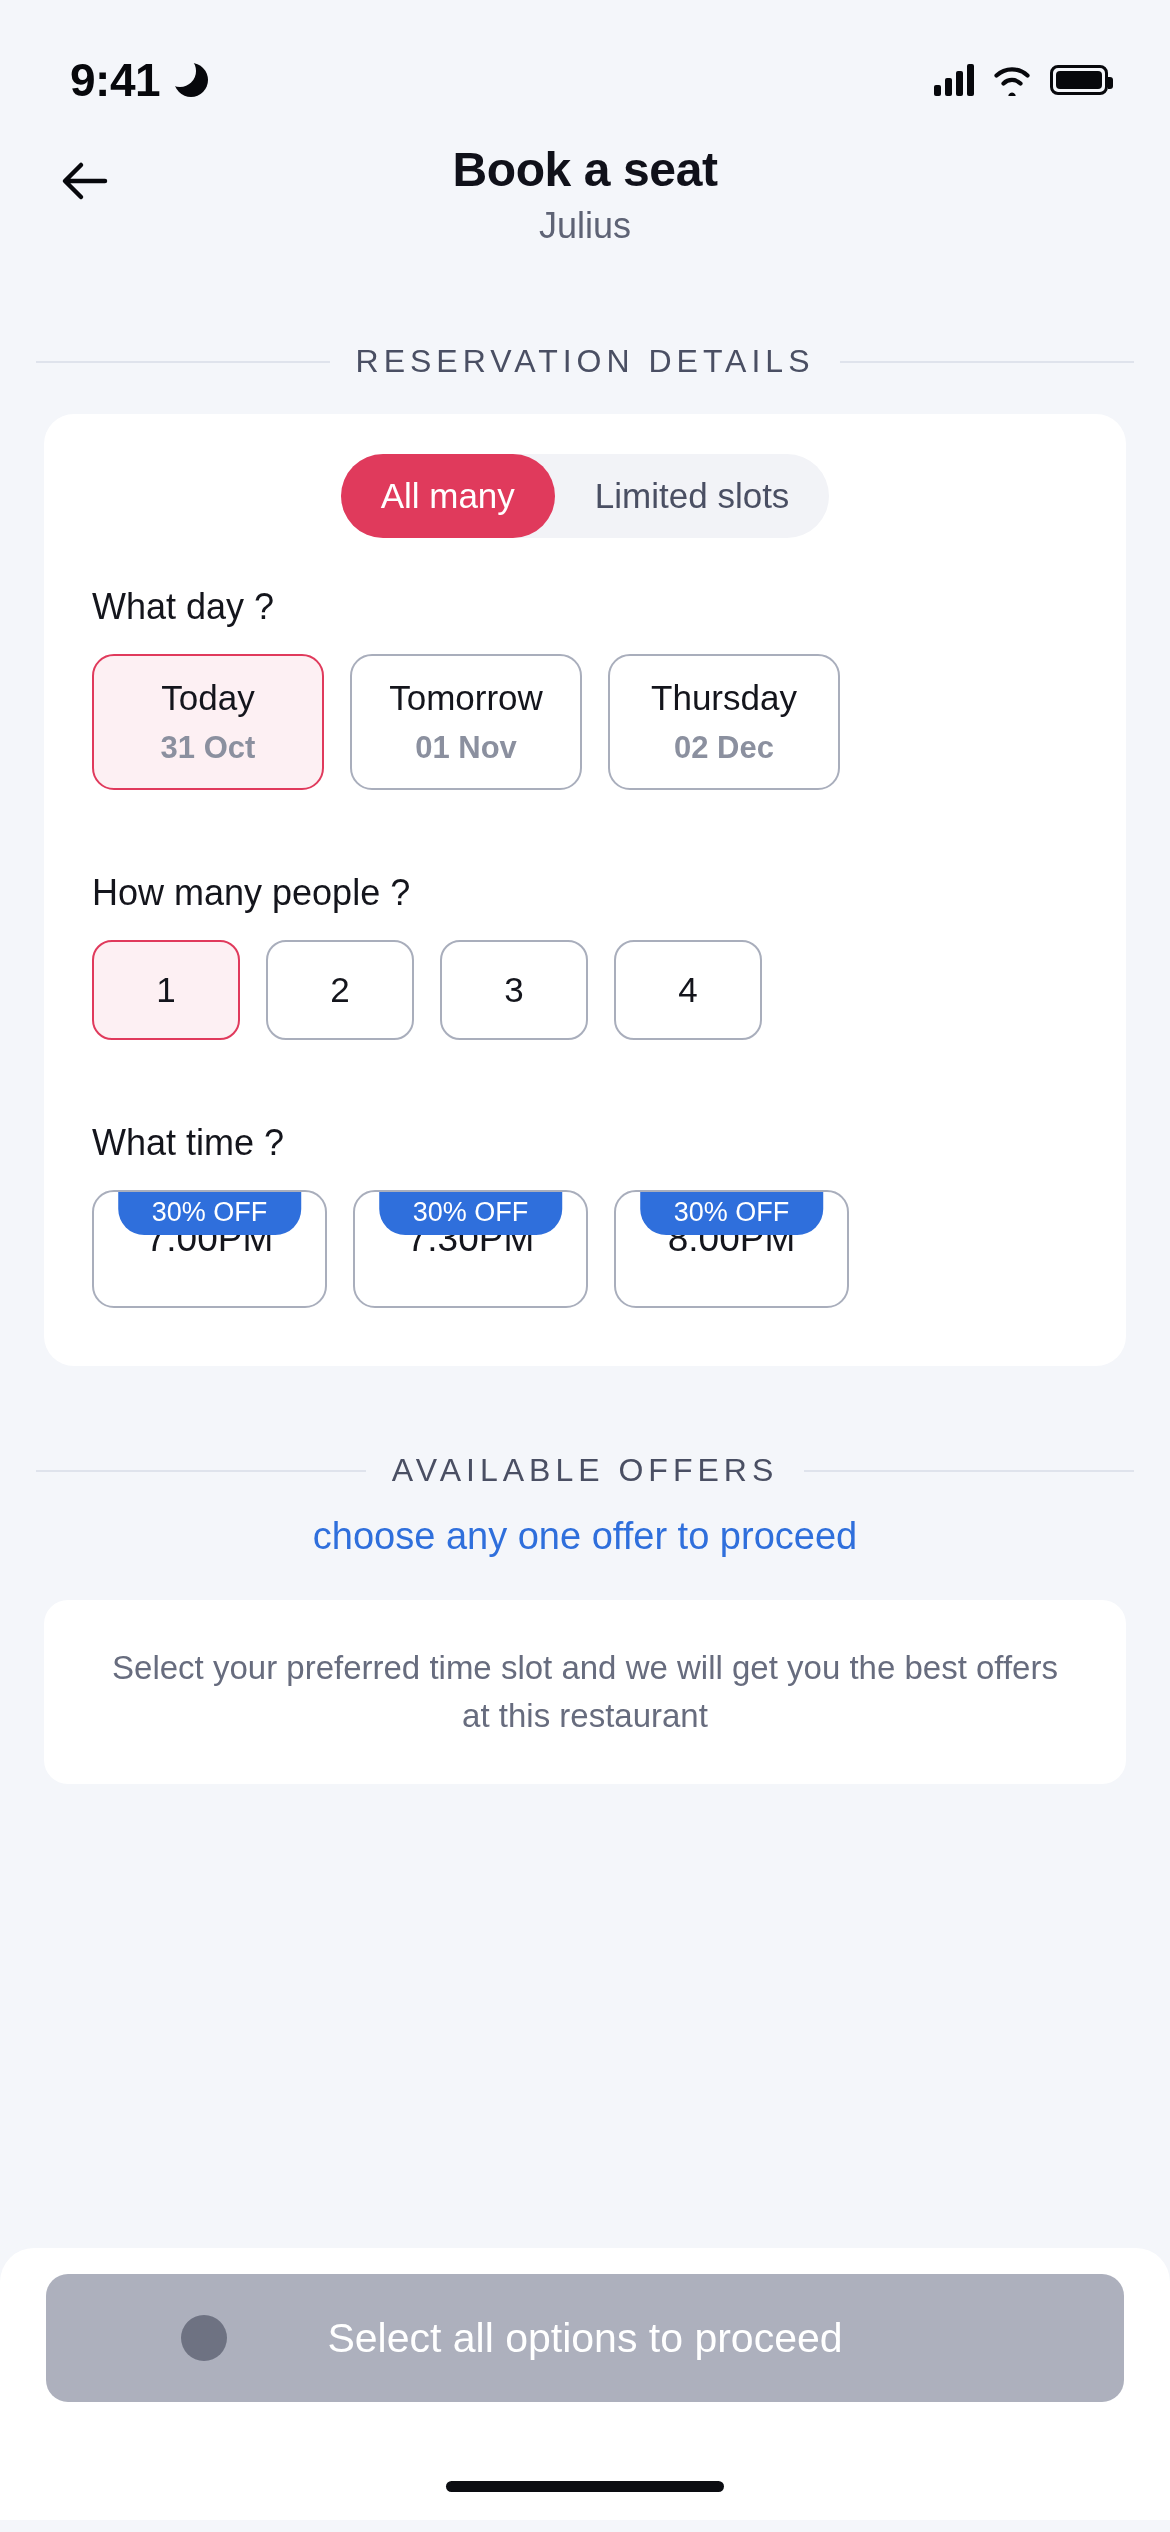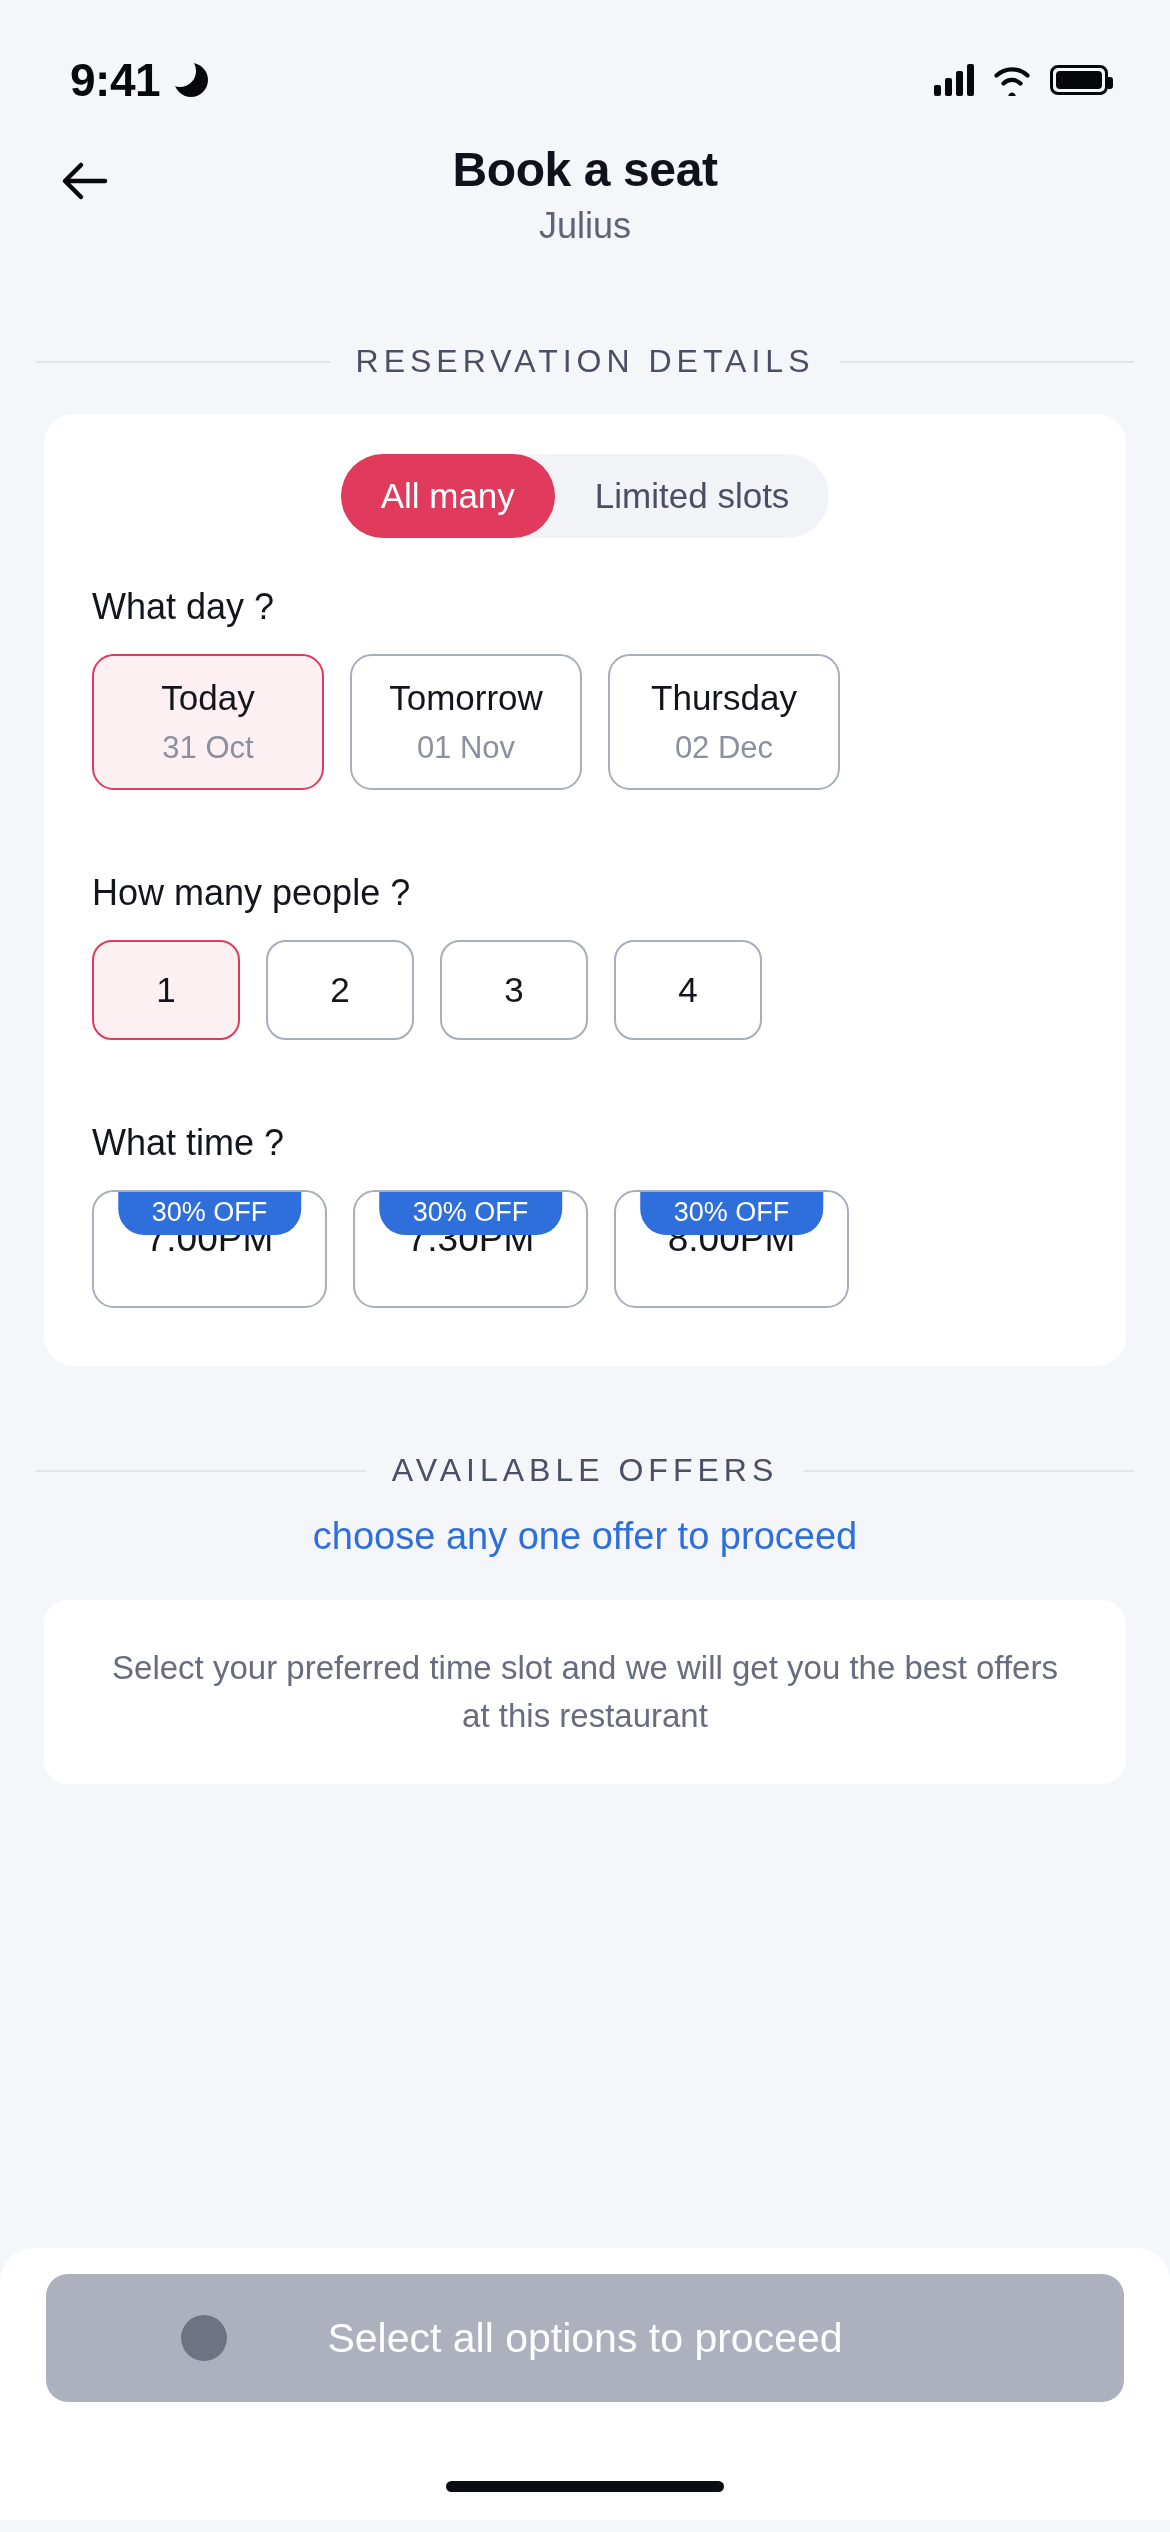--- a/index.html
+++ b/index.html
@@ -97,21 +97,21 @@
   .hrow{ display:flex; gap:26px; padding:26px 0 6px 48px; overflow:hidden; }
 
   
   .day-card{
     flex:0 0 auto; width:232px; height:136px; border:2px solid #a9aebc;
     border-radius:22px; background:#ffffff; display:flex; flex-direction:column;
     align-items:center; justify-content:center; gap:12px; cursor:pointer;
   }
   .day-card.selected{ border-color:#e03a5c; background:#fdf0f3; }
   .day-name{ font-size:35px; color:#14151c; font-weight:400; white-space:nowrap; }
-  .day-date{ font-size:31px; color:#8b909f; font-weight:400; white-space:nowrap; }
+  .day-date{ font-size:31px; color:#8b909f; font-weight:700; white-space:nowrap; }
 
   
   .people-card{
     flex:0 0 auto; width:148px; height:100px; border:2px solid #a9aebc;
     border-radius:20px; background:#ffffff; display:flex; align-items:center;
     justify-content:center; cursor:pointer;
   }
   .people-card.selected{ border-color:#e03a5c; background:#fdf0f3; }
   .people-num{ font-size:35px; color:#14151c; }
 

